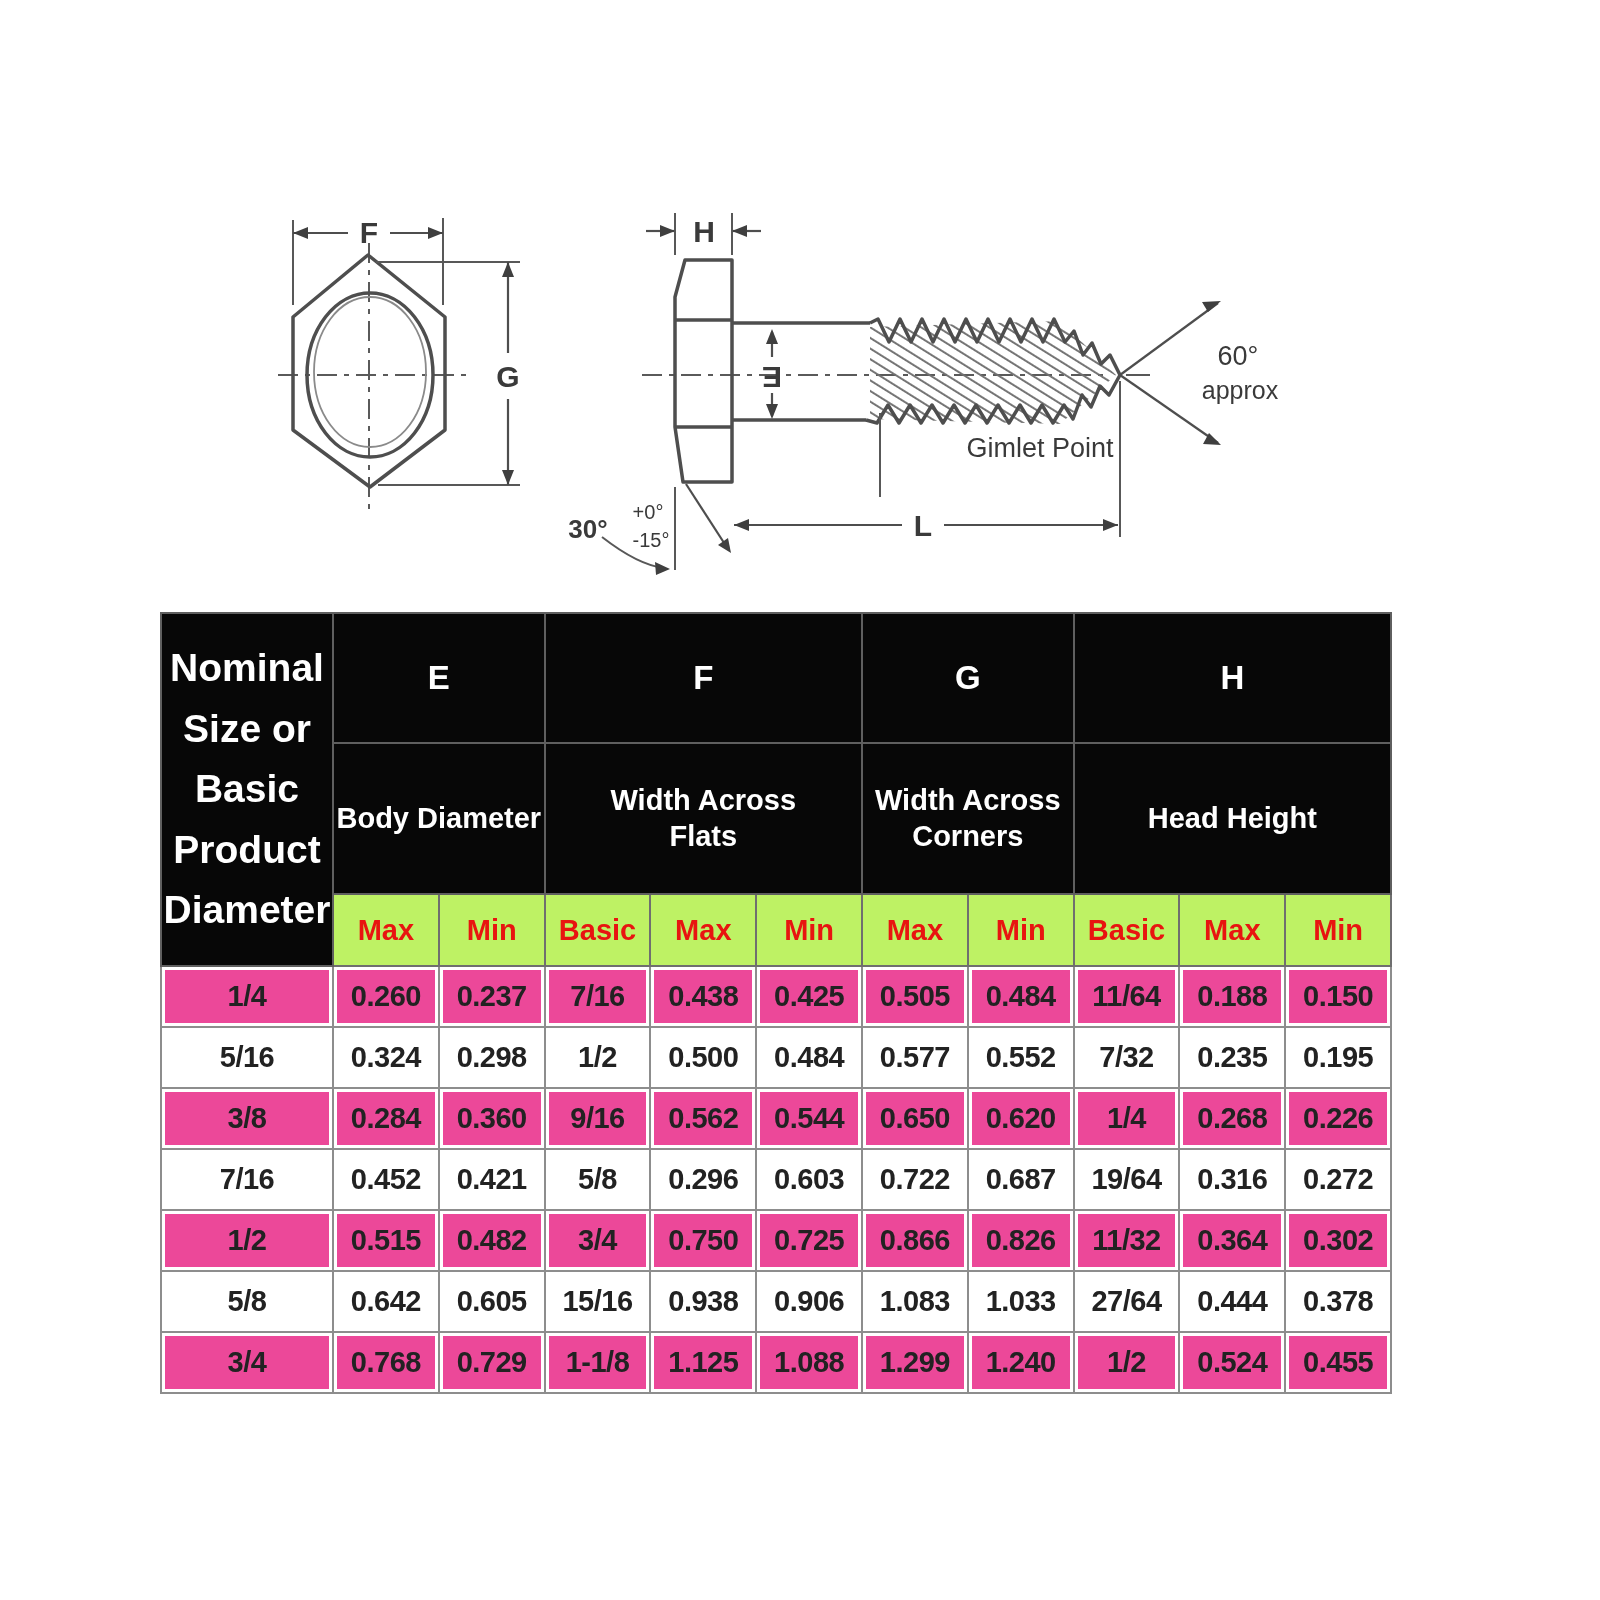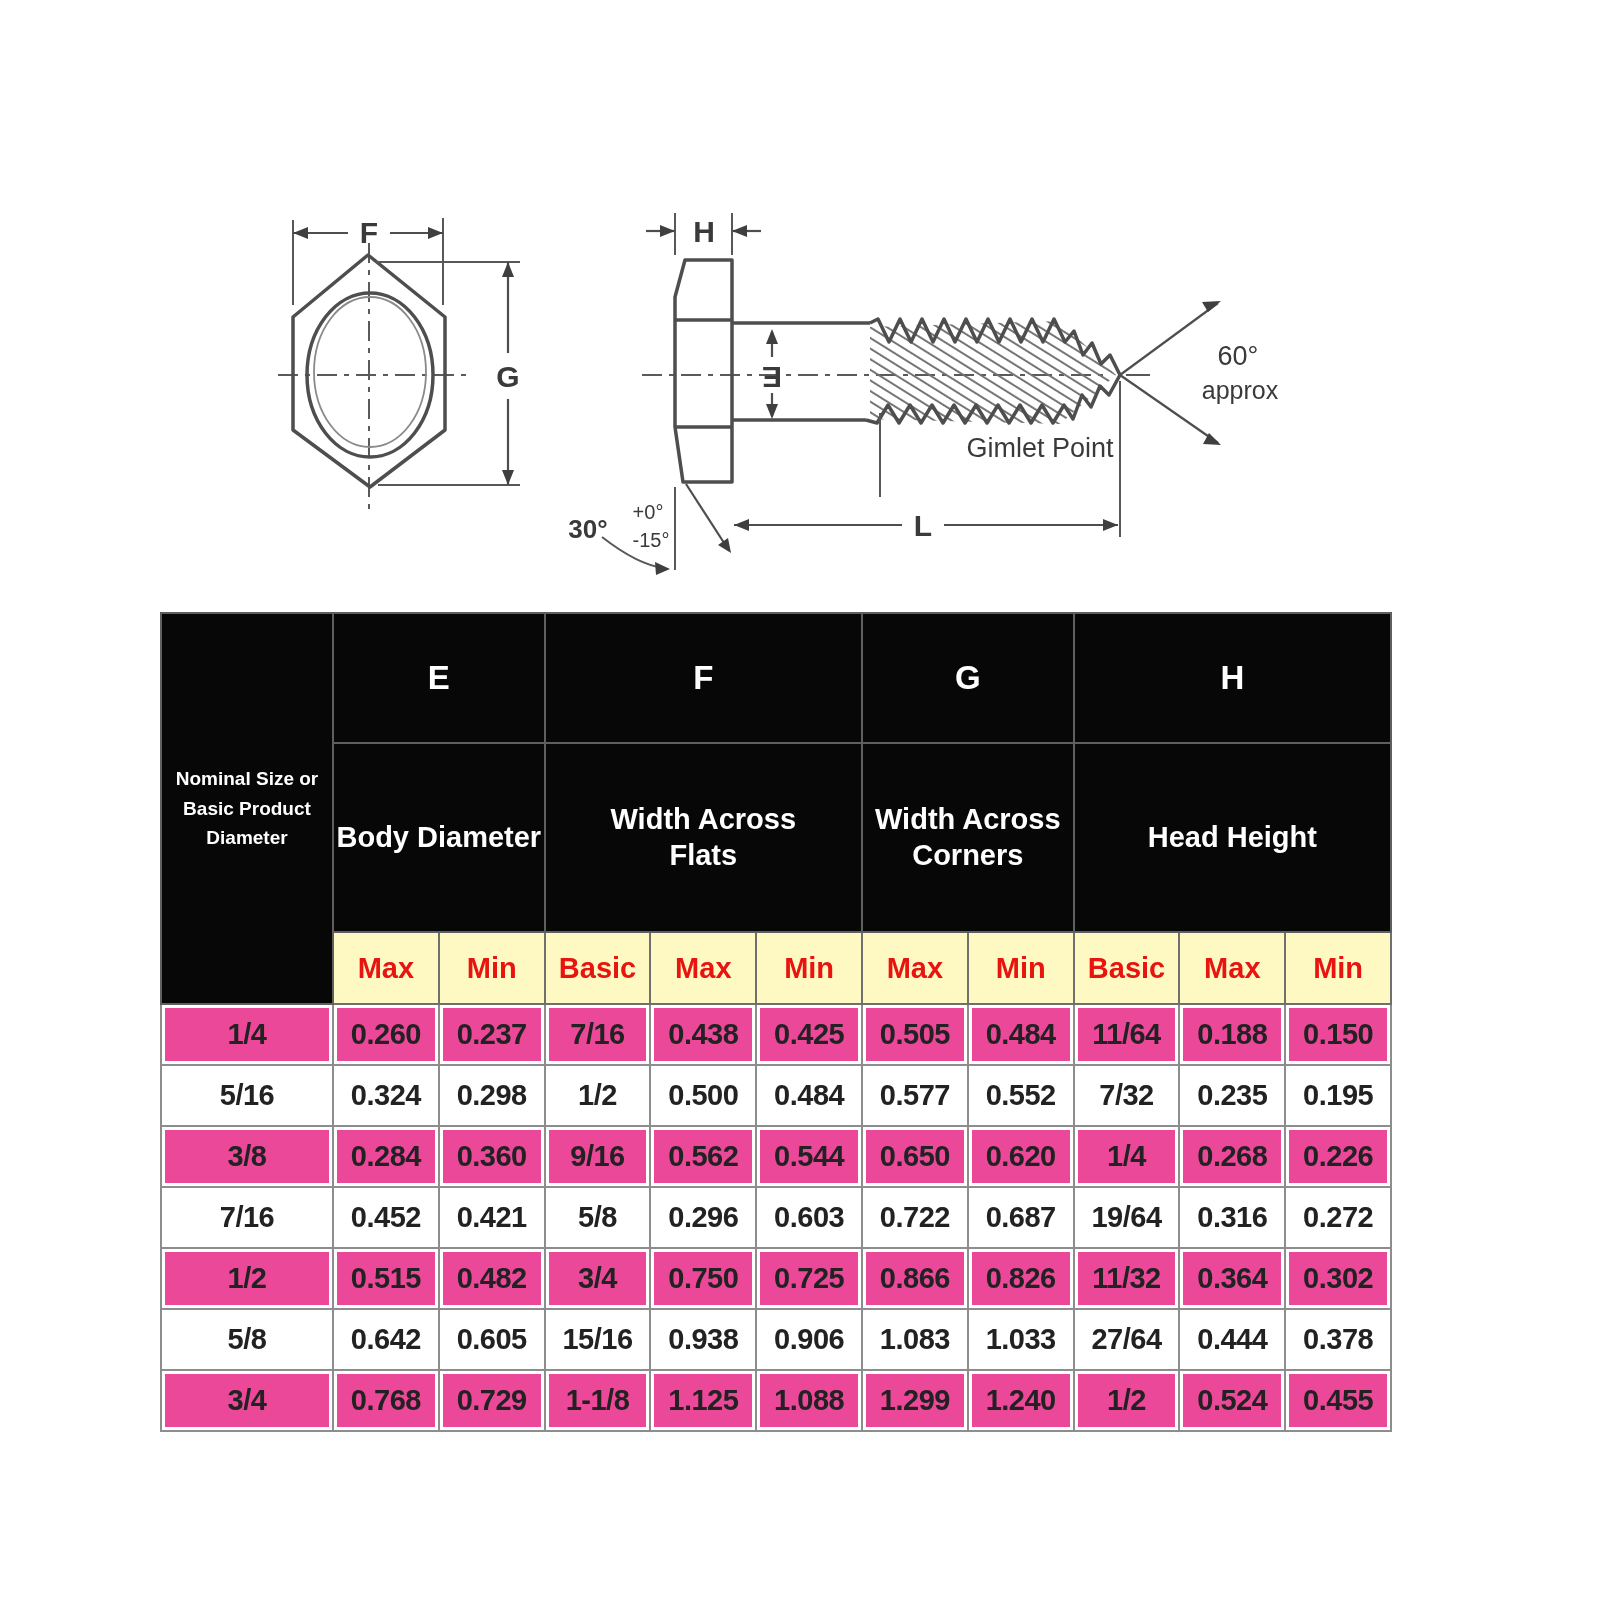--- a/index.html
+++ b/index.html
@@ -13,28 +13,28 @@
   svg .cl{stroke:#5a5a5a;stroke-width:2;fill:none;stroke-dasharray:20 7 5 7;}
   svg .ah{fill:#3f3f3f;stroke:none;}
   svg text{font-family:"Liberation Sans",sans-serif;fill:#3a3a3a;}
   .dimlbl{font-size:30px;font-weight:600;}
   .note{font-size:25px;font-weight:500;}
   .small{font-size:20px;font-weight:500;}
   
   table.spec{position:absolute;left:160px;top:612px;width:1230px;border-collapse:collapse;
              table-layout:fixed;border:2px solid #7e7e7e;}
   table.spec th,table.spec td{padding:0;text-align:center;vertical-align:middle;}
-  tr.r1{height:130px;} tr.r2{height:189px;} tr.r3{height:72px;}
+  tr.r1{height:130px;} tr.r2{height:151px;} tr.r3{height:72px;}
   tbody tr{height:61px;}
   th.blk{background:#070707;color:#ffffff;border:2px solid #5f5f5f;font-weight:700;}
   th.letter{font-size:33px;}
   th.glabel{font-size:29px;vertical-align:bottom;padding-bottom:12px;line-height:1.22;}
   th.glabel span{display:inline-block;max-width:205px;}
-  th.corner{font-size:19px;line-height:1.55;padding-bottom:38px;}
-  th.red{background:#fef9c3;color:#e81410;font-size:29px;font-weight:700;border:2px solid #6f6f6f;}
+  th.corner{font-size:39px;line-height:1.55;padding-bottom:38px;}
+  th.red{background:#bef264;color:#e81410;font-size:29px;font-weight:700;border:2px solid #6f6f6f;}
   tbody td{border:2px solid #8d8d8d;font-size:29px;font-weight:700;color:#222222;letter-spacing:-0.5px;background:#ffffff;}
   tbody tr.gray td{background:#ec4899;box-shadow:inset 0 0 0 3px #ffffff;}
 </style>
 </head>
 <body>
 
 <div class="canvas">
 
   <svg class="diagram" viewBox="0 0 1060 400">
     <defs>

